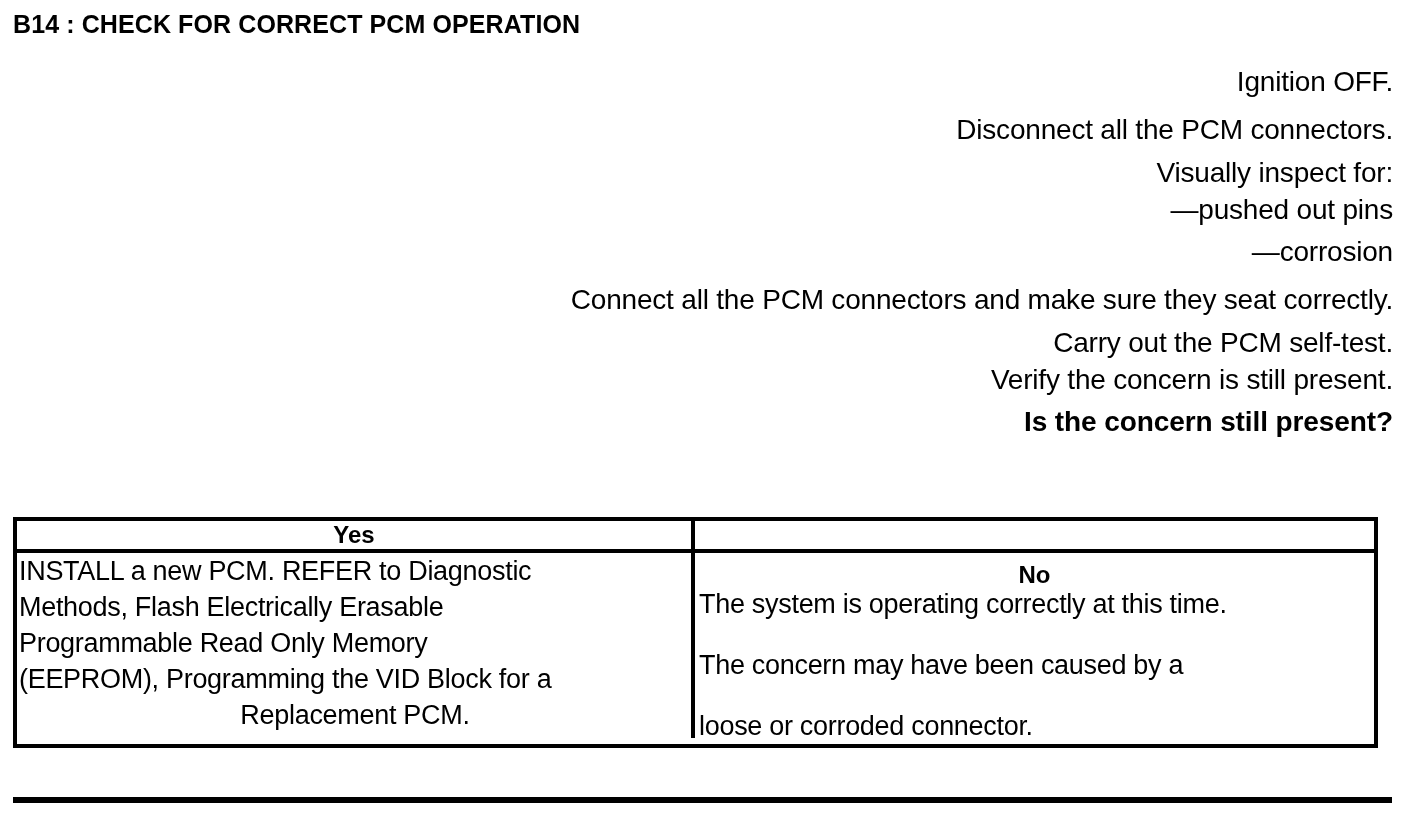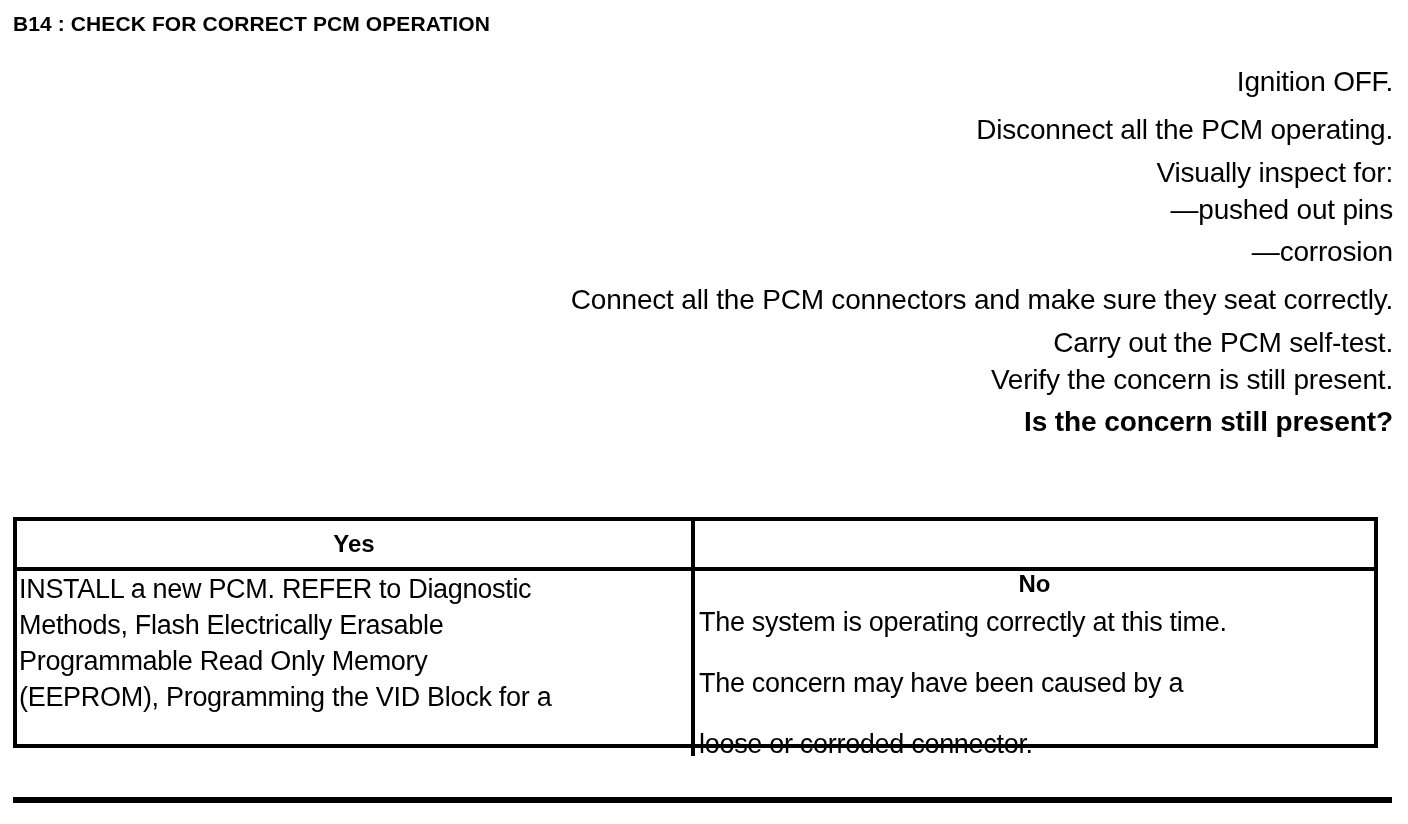--- a/index.html
+++ b/index.html
@@ -23,21 +23,21 @@
     top: 0;
     width: 1408px;
     height: 824px;
   }
 
   
   .step-title {
     position: absolute;
     left: 13px;
     top: 11px;
-    font-size: 21px;
+    font-size: 25px;
     font-weight: bold;
     letter-spacing: 0.1px;
     white-space: nowrap;
     line-height: 26px;
   }
 
   
   .steps {
     position: absolute;
     left: 13px;
@@ -69,21 +69,21 @@
     left: 13px;
     top: 517px;
     width: 1365px;
     height: 231px;
     box-sizing: border-box;
     border: 4px solid #000000;
     background: #ffffff;
   }
   .table-header-row {
     display: flex;
-    height: 50px;
+    height: 32px;
     box-sizing: border-box;
     border-bottom: 4px solid #000000;
   }
   .table-body-row {
     display: flex;
     height: 185px;
     box-sizing: border-box;
   }
   .col-yes {
     width: 678px;
@@ -155,21 +155,21 @@
 </style>
 </head>
 <body>
 
 <div class="page">
 
   <div class="step-title">B14 : CHECK FOR CORRECT PCM OPERATION</div>
 
   <div class="steps">
     <div class="step-line">Ignition OFF.</div>
-    <div class="step-line">Disconnect all the PCM operating.</div>
+    <div class="step-line">Disconnect all the PCM connectors.</div>
     <div class="step-line tight">Visually inspect for:</div>
     <div class="step-line tight indent">—pushed out pins</div>
     <div class="step-line indent">—corrosion</div>
     <div class="step-line">Connect all the PCM connectors and make sure they seat correctly.</div>
     <div class="step-line tight">Carry out the PCM self-test.</div>
     <div class="step-line tight">Verify the concern is still present.</div>
     <div class="step-line question">Is the concern still present?</div>
   </div>
 
   <div class="decision-table">
@@ -177,20 +177,21 @@
       <div class="col-yes hdr-cell">Yes</div>
       <div class="col-no hdr-cell">No</div>
     </div>
     <div class="table-body-row">
       <div class="col-yes">
         <div class="cell-yes-text">
           <span class="flow">INSTALL a new PCM. REFER to Diagnostic</span>
           <span class="flow">Methods, Flash Electrically Erasable</span>
           <span class="flow">Programmable Read Only Memory</span>
           <span class="flow">(EEPROM), Programming the VID Block for a</span>
+          <span class="last-line">Replacement PCM.</span>
         </div>
       </div>
       <div class="col-no">
         <div class="cell-no-text">
           <span class="flow">The system is operating correctly at this time.</span>
           <span class="flow">The concern may have been caused by a</span>
           <span class="flow">loose or corroded connector.</span>
         </div>
       </div>
     </div>

